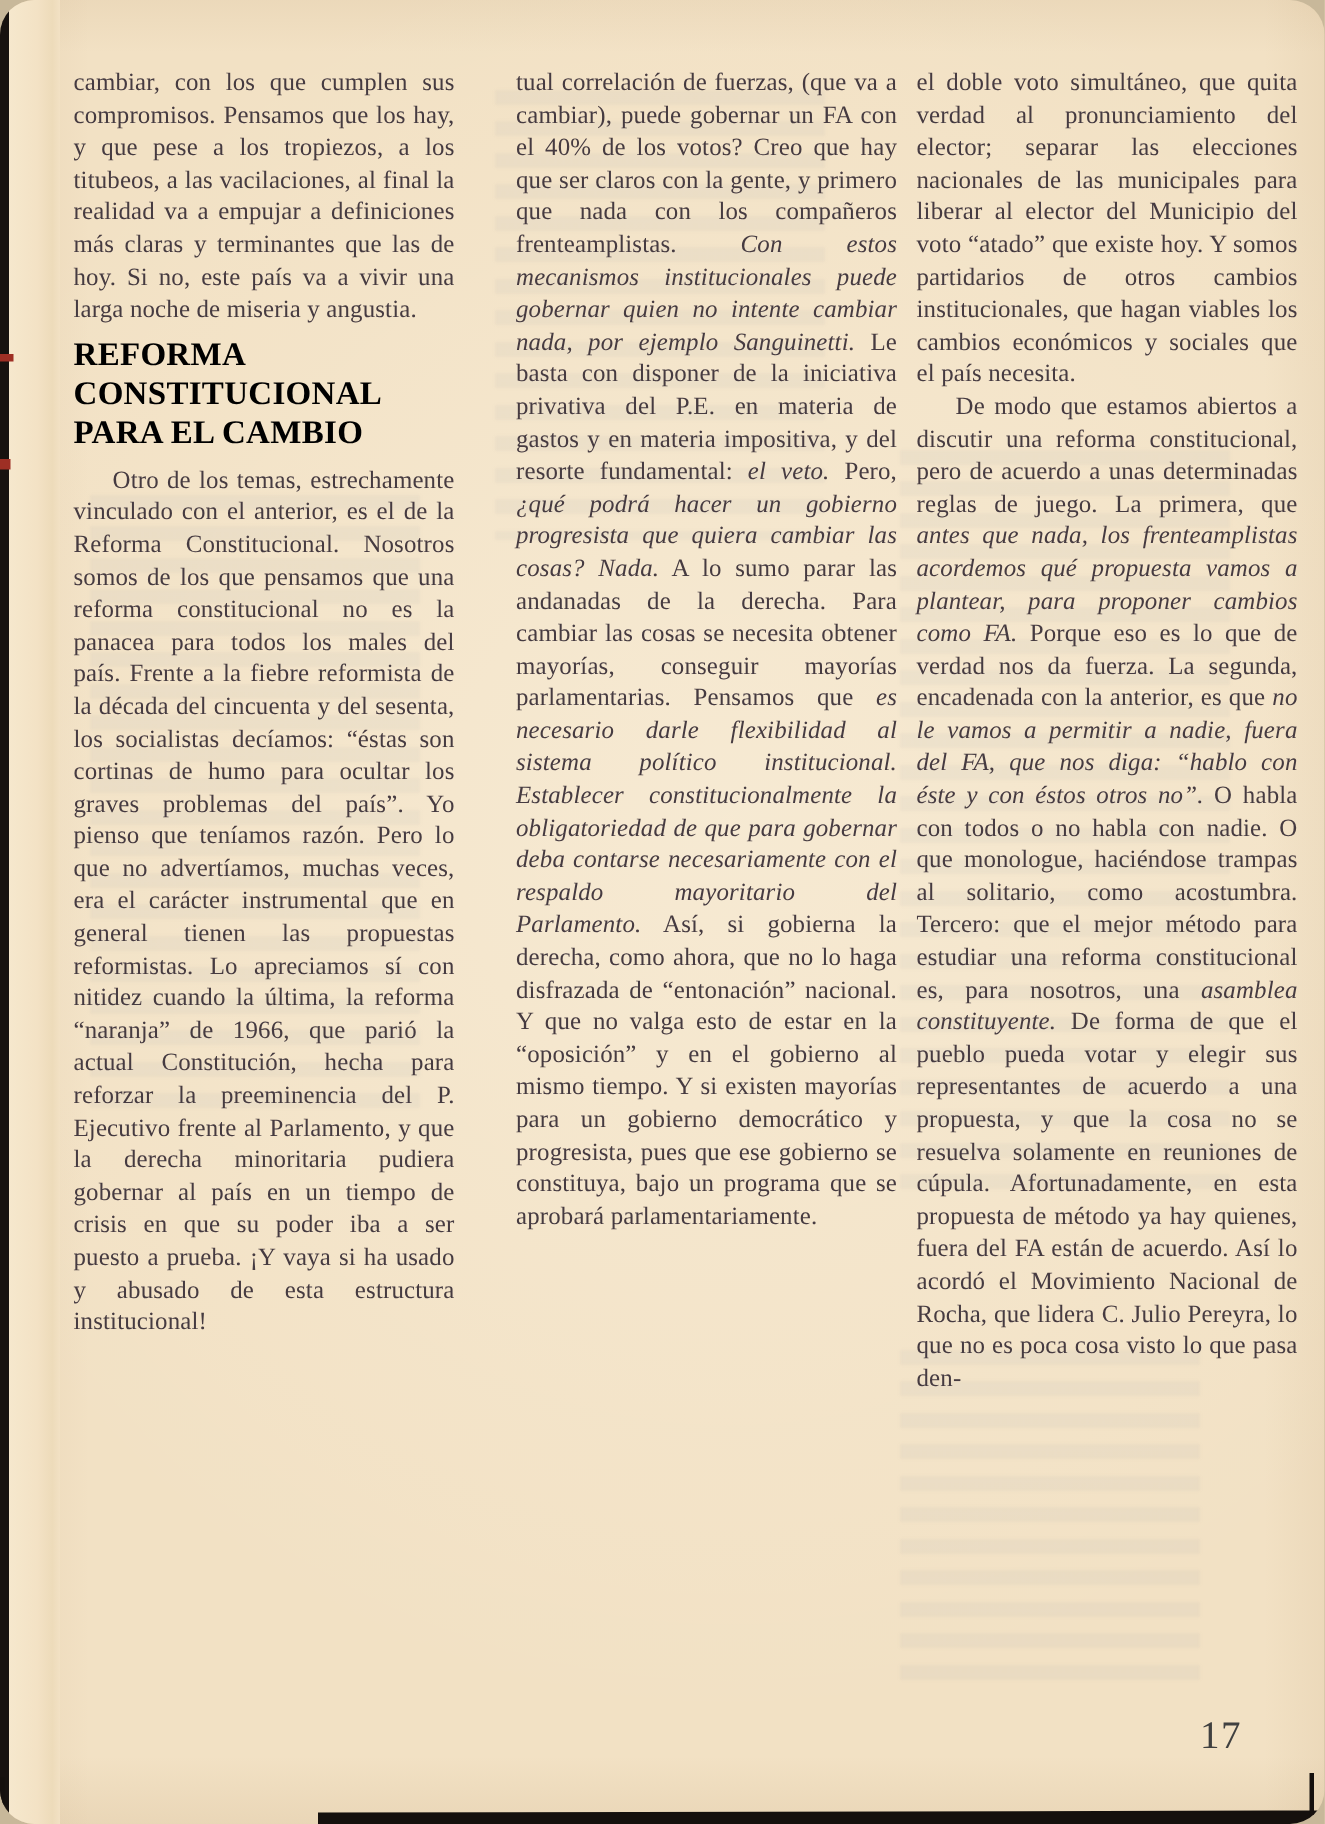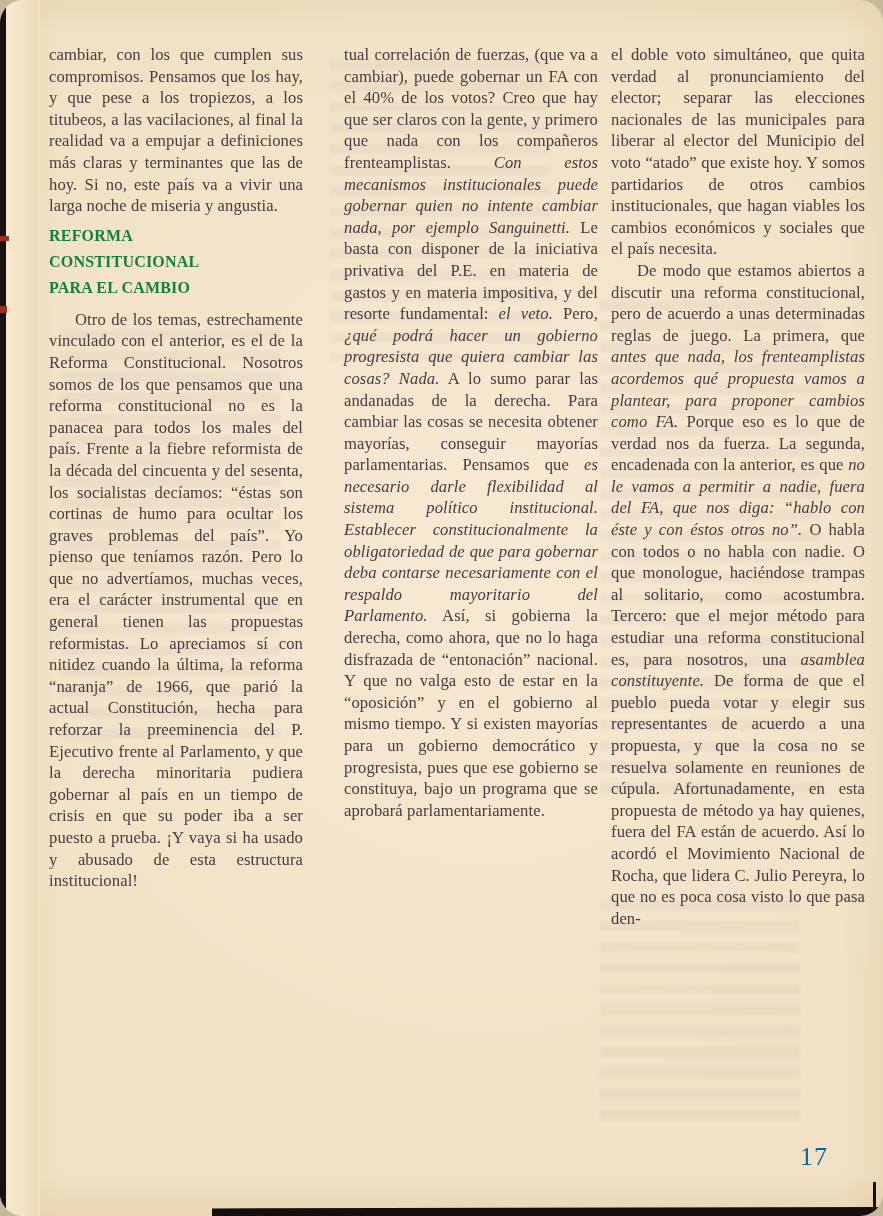--- a/index.html
+++ b/index.html
@@ -50,29 +50,29 @@
     z-index:3;
   }
   .col.c1{left:49px;}
   .col.c2{left:315px;margin-left:29px;}
   .col.c3{left:611px;}
   .col p{margin:0;}
   .col p.indent{text-indent:26px;}
   .col .it{font-style:italic;}
   .col h2{
     margin:6px 0 8px 0;
-    font-size:16px;line-height:26px;
+    font-size:22px;line-height:26px;
     letter-spacing:0.2px;
-    color:#15803d;
+    color:#000000;
     font-weight:bold;
     text-align:left;
   }
   .page-number{
     position:absolute;right:55px;top:1142px;
-    font-size:26px;color:#0369a1;z-index:3;
+    font-size:26px;color:#404040;z-index:3;
     letter-spacing:1px;
   }
   
   .ghost{
     position:absolute;z-index:2;pointer-events:none;
     background:repeating-linear-gradient(
       180deg,
       rgba(110,120,150,0.055) 0 10px,
       rgba(110,120,150,0) 10px 21px);
     filter:blur(1px);

